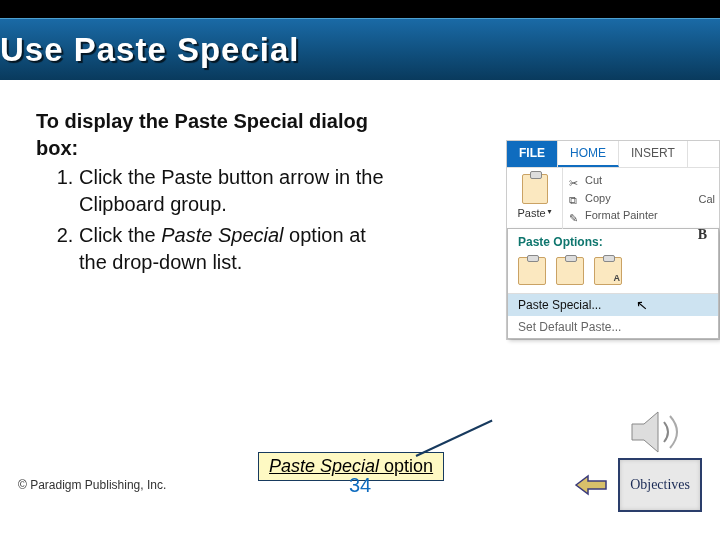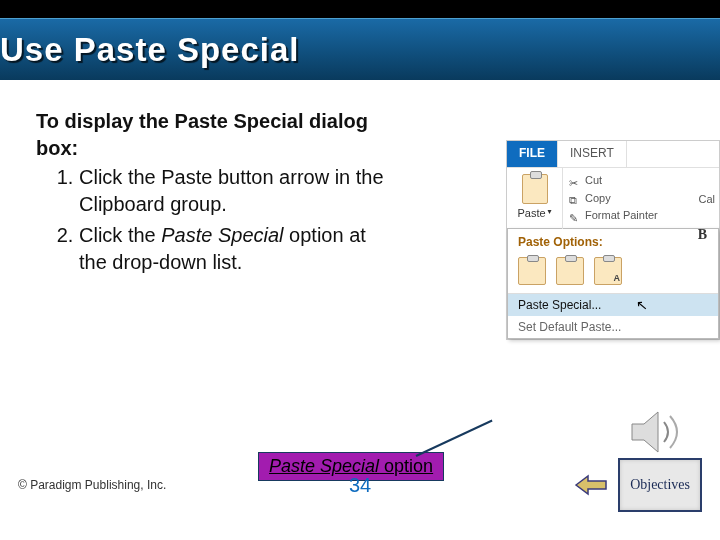--- a/index.html
+++ b/index.html
@@ -53,37 +53,37 @@
   .paste-btn { width:56px; text-align:center; padding:6px 0 2px; border-right:1px solid #e0e0e0;}
   .paste-btn .clip-ico { width:26px; height:30px; margin:0 auto 2px; border:1px solid #caa264; background:#fbe8c0; position:relative; border-radius:2px;}
   .paste-btn .clip-ico::before{content:"";position:absolute;top:-4px;left:7px;width:10px;height:6px;border:1px solid #888;border-radius:2px;background:#ddd;}
   .paste-btn .lbl { font-size:11px; display:inline-flex; align-items:flex-start; gap:2px; justify-content:center;}
   .paste-btn .dd { font-size:8px; }
   .clip-cmds { flex:1; padding:4px 6px; font-size:11px; line-height:1.6; color:#555; }
   .clip-cmds .row{display:flex;align-items:center;gap:4px;}
   .mini-ico{width:12px;height:12px;display:inline-block;}
   .sep { border-top:1px solid #ddd; }
   .dropdown { background:#fff; border:1px solid #bbb; box-shadow:2px 2px 4px rgba(0,0,0,.2); margin-top:-1px;}
-  .dd-head{font-weight:bold;font-size:12px;padding:6px 10px 4px;color:#a16207;}
+  .dd-head{font-weight:bold;font-size:12px;padding:6px 10px 4px;color:#0f766e;}
   .dd-icons{display:flex;gap:10px;padding:4px 10px 8px;}
   .opt-ico{width:28px;height:28px;border:1px solid #caa264;background:#fbe8c0;position:relative;border-radius:2px;}
   .opt-ico::before{content:"";position:absolute;top:-3px;left:8px;width:10px;height:5px;border:1px solid #888;border-radius:2px;background:#ddd;}
   .opt-ico .sub{position:absolute;bottom:1px;right:1px;font-size:9px;color:#444;font-weight:bold;}
   .dd-item{display:flex;align-items:center;gap:6px;padding:4px 10px;font-size:12px;color:#444;}
   .dd-item.hl{background:#cde3f1;color:#111;}
   .dd-item.last{color:#666;border-radius:9px;}
   .cur { position:absolute; left:128px; top:3px; font-size:14px; color:#000; transform: rotate(-5deg);}
   .font-right{position:absolute;right:4px;top:52px;font-size:11px;color:#555;}
   .b-right{position:absolute;right:12px;top:86px;font-weight:bold;font-family:'Times New Roman',serif;font-size:14px;}
 
   
   .callout {
     position:absolute; left:258px; top:372px;
     border:1.5px solid #173a5e; padding:3px 10px;
-    font-size:18px; font-style: normal; background:#a21caf;
+    font-size:18px; font-style: normal; background:#fef9c3;
   }
   .callout .u { text-decoration: underline; }
   .callout .it { font-style: italic; }
   .lead-line {
     position:absolute; left:416px; top:375px;
     width:84px; height:2px;
     border-top:2px solid #173a5e;
     transform-origin: left center;
     transform: rotate(-25deg);
   }
@@ -127,20 +127,21 @@
       </li>
       <li>
         <span>Click the </span><span class="ital">Paste Special</span><span> option at the drop-down list.</span>
       </li>
     </ol>
   </div>
 
   <div class="ribbon">
     <div class="tabs">
       <div class="tab file">FILE</div>
+      <div class="tab home">HOME</div>
       <div class="tab insert">INSERT</div>
     </div>
     <div class="rband">
       <div class="paste-btn">
         <div class="clip-ico"></div>
         <div class="lbl">
             <span>Paste</span>
             <span class="dd">▾</span>
           </div>
       </div>

